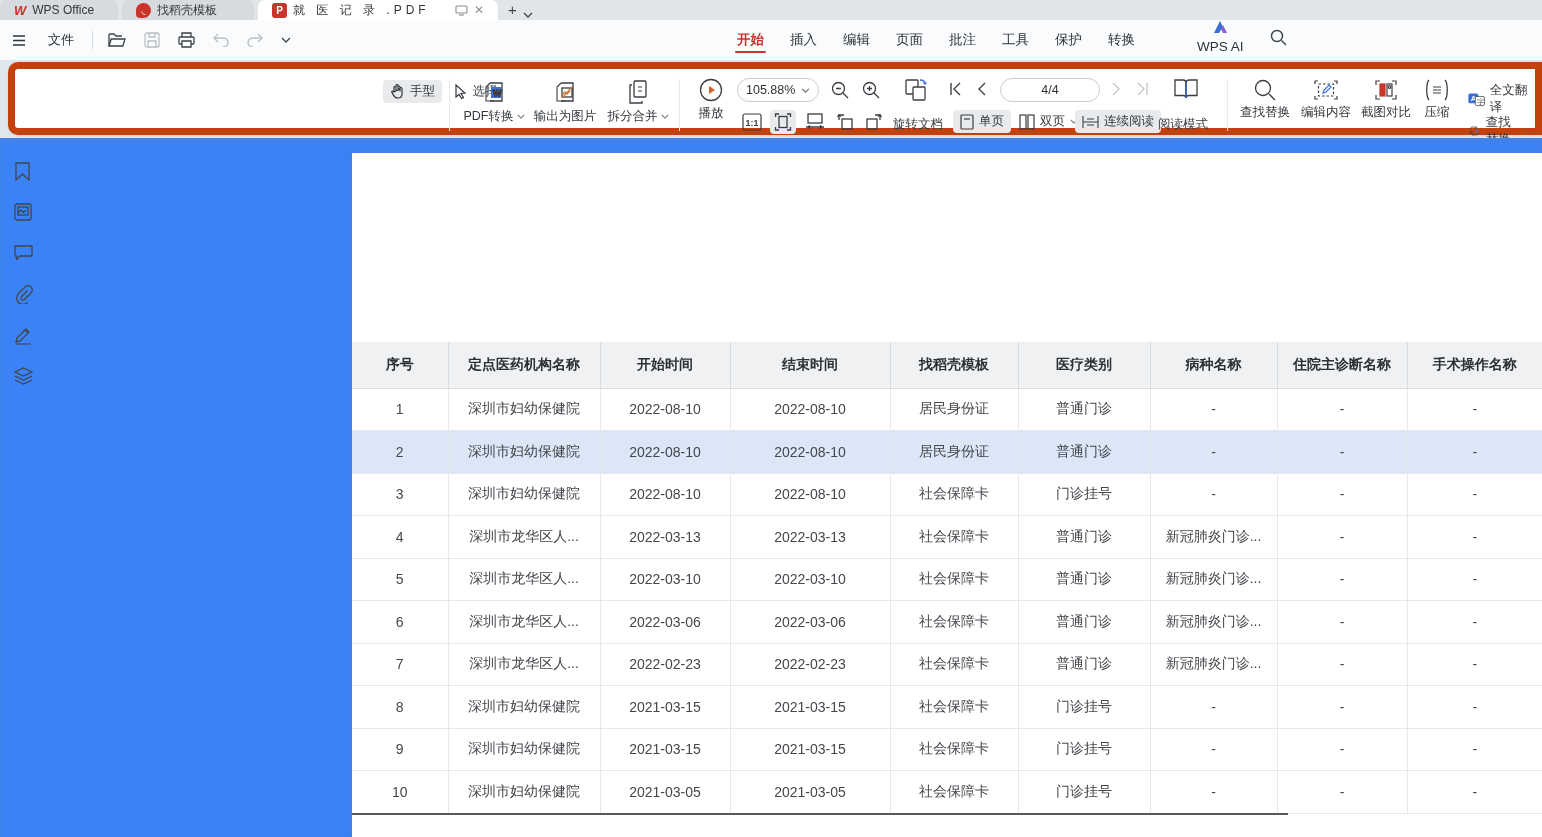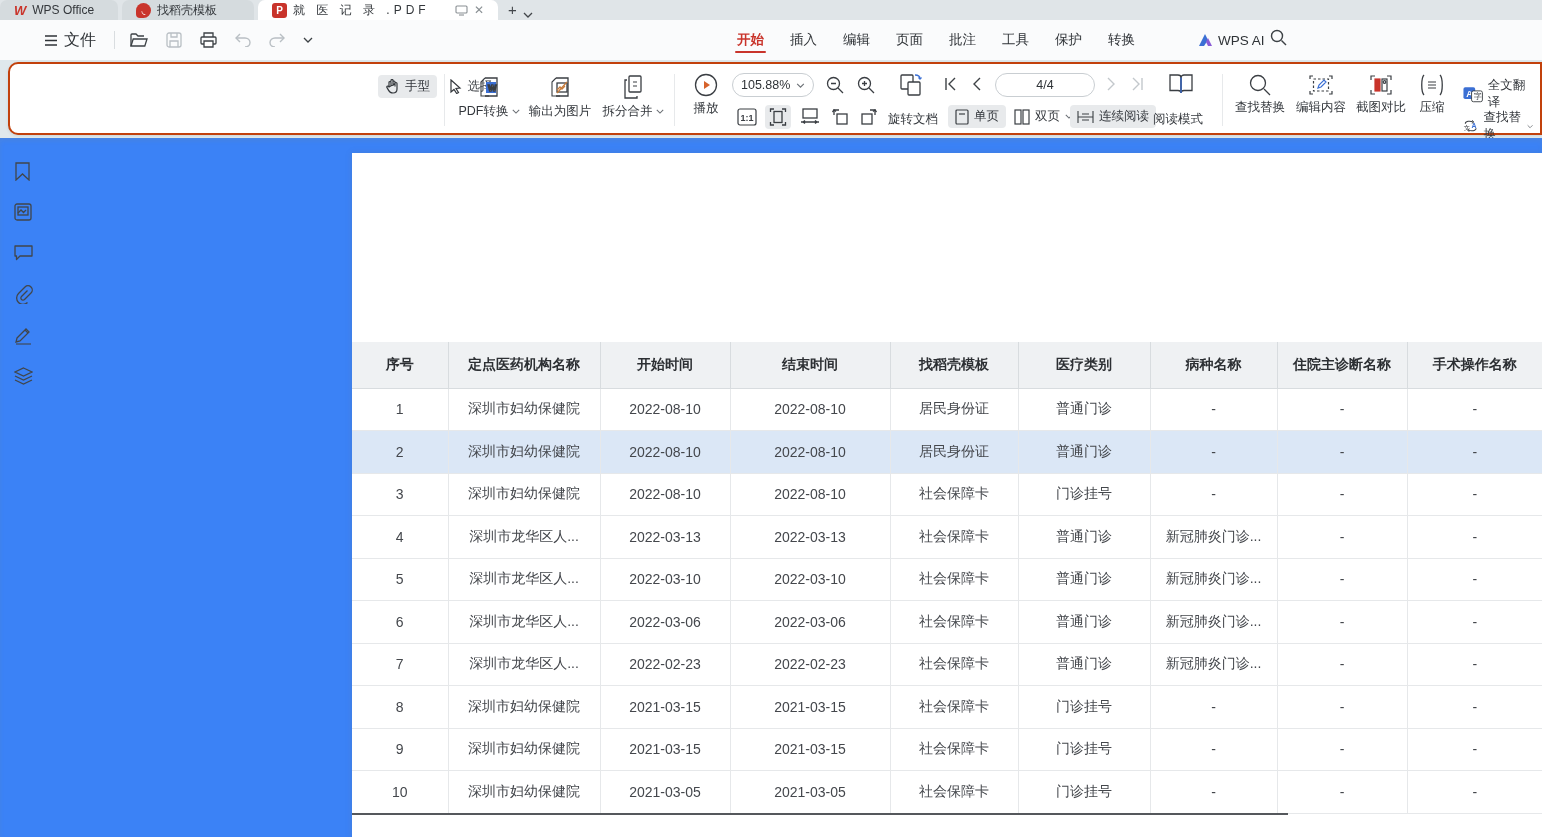--- a/index.html
+++ b/index.html
@@ -21,39 +21,39 @@
     align-items:center; justify-content:center; flex:none; }
   .tab-ico.red { background:var(--accent,#e3402f); color:#fff; font-size:10px; font-weight:bold; }
   .wps-w { color:var(--accent,#e3402f); font-weight:bold; font-style:italic; font-size:13px; }
   .tab-x { color:#8a9094; font-size:12px; }
   .plusbtn { font-size:15px; color:#42464a; padding:0 6px 2px 10px; }
   .tabbar-chev { color:#42464a; padding-bottom:2px; }
 
   
   .menurow { position:absolute; left:0; top:20px; width:1542px; height:40px;
     background:#fafbfc; display:flex; align-items:center; }
-  .filebtn { display:flex; align-items:center; gap:6px; font-size:16px;
-    color:#2f3337; padding:0 12px 0 12px;margin-left:32px; }
+  .filebtn { display:flex; align-items:center; gap:22px; font-size:13px;
+    color:#2f3337; padding:0 12px 0 12px; }
   .vsep { width:1px; height:18px; background:#d9dde0; margin:0 6px; }
   .qicon { padding:0 9px; color:#3c4145; }
   .qicon.dis { color:#b9bfc4; }
   .menu-tabs { position:absolute; left:735px; top:0; height:40px;
     display:flex; align-items:center; gap:22px; }
   .menu-tab { font-size:13.5px; color:#2f3337; position:relative;
     padding:10px 2px; cursor:default; }
   .menu-tab.active { color:var(--accent,#c9342b); font-weight:bold; }
   .menu-tab.active::after { content:""; position:absolute; left:0; right:0;
     bottom:6px; height:2.5px; background:var(--accent,#c9342b); border-radius:2px; }
   .wpsai { position:absolute; left:1197px; top:0; height:40px; display:flex;
-    align-items:center; gap:5px; font-size:13.5px; color:#2f3337; }
+    align-items:center; gap:5px; font-size:13.5px; color:#2f3337;flex-direction:column; }
   .menusearch { position:absolute; left:1270px; top:9px; color:#3c4145; }
 
   
   .toolpanel { position:absolute; left:8px; top:62px; width:1534px; height:73px;
-    background:#ffffff; border:2px solid #c2410c; border-radius:10px 0 0 10px;
+    background:#ffffff; border:7px solid #c2410c; border-radius:10px 0 0 10px;
     box-shadow:0 1px 3px rgba(90,110,120,.15); }
   .tp { position:absolute; }
   .chip { display:inline-flex; align-items:center; gap:5px; font-size:12.5px;
     color:#33373c; padding:3px 7px; border-radius:4px; }
   .chip.on { background:#e8eaec; }
   .toolcol { display:flex; flex-direction:column; align-items:center; gap:3px;
     font-size:12.5px; color:#33373c; }
   .tsep { position:absolute; top:10px; width:1px; height:52px; background:#e7e9eb; }
   .combo { display:flex; align-items:center; justify-content:space-between;
     width:82px; height:24px; border:1px solid #c9ced2; border-radius:12px;

